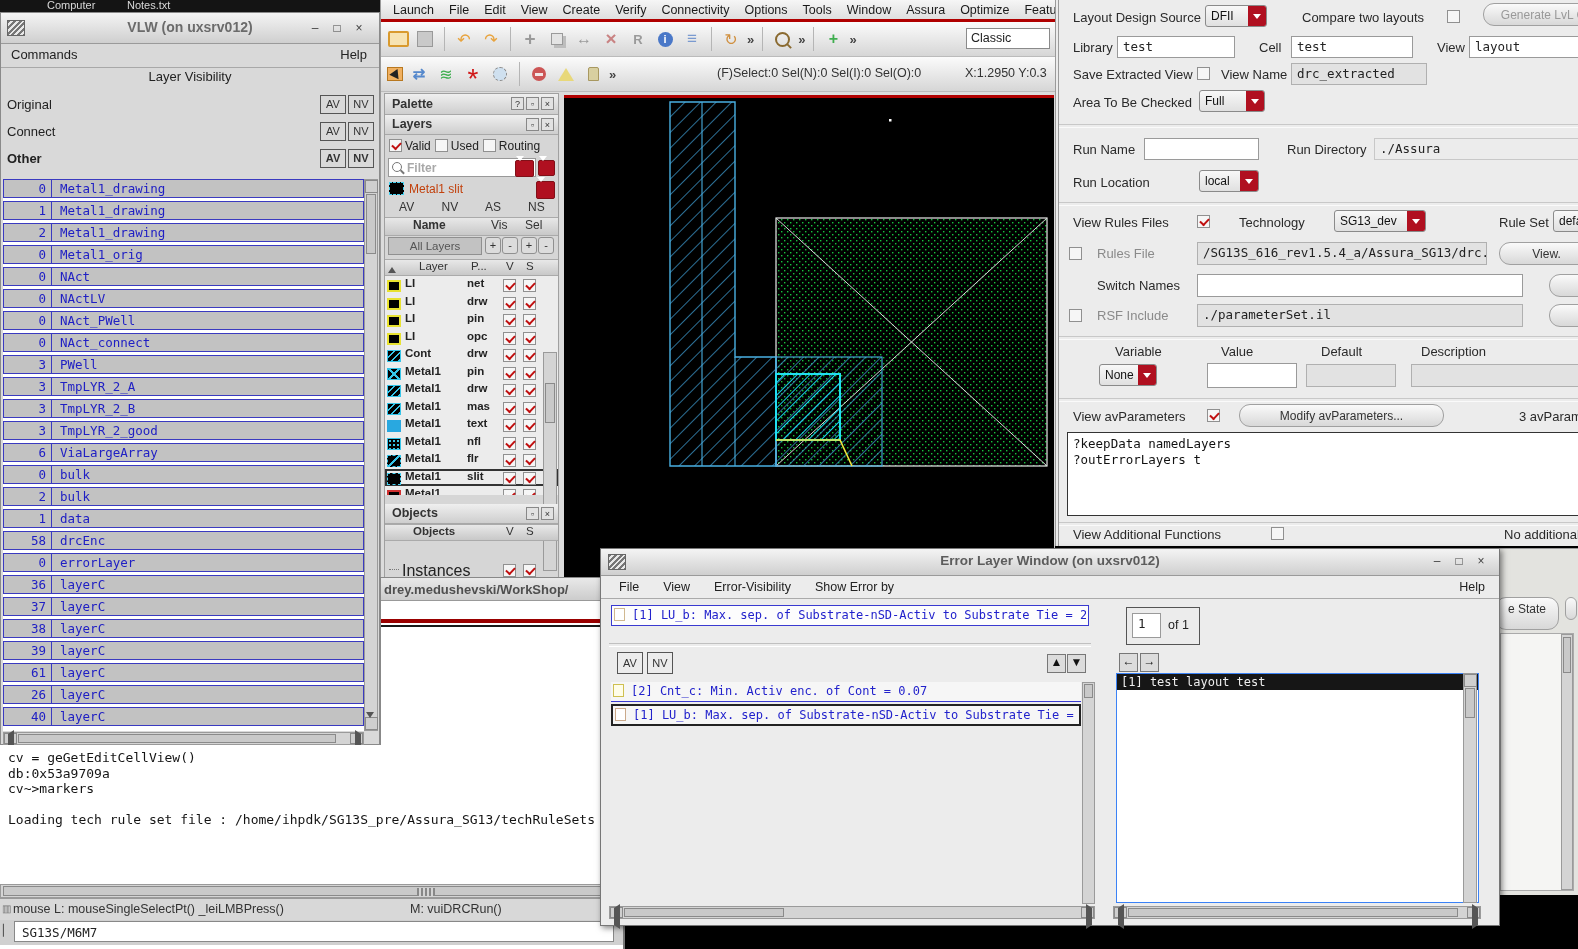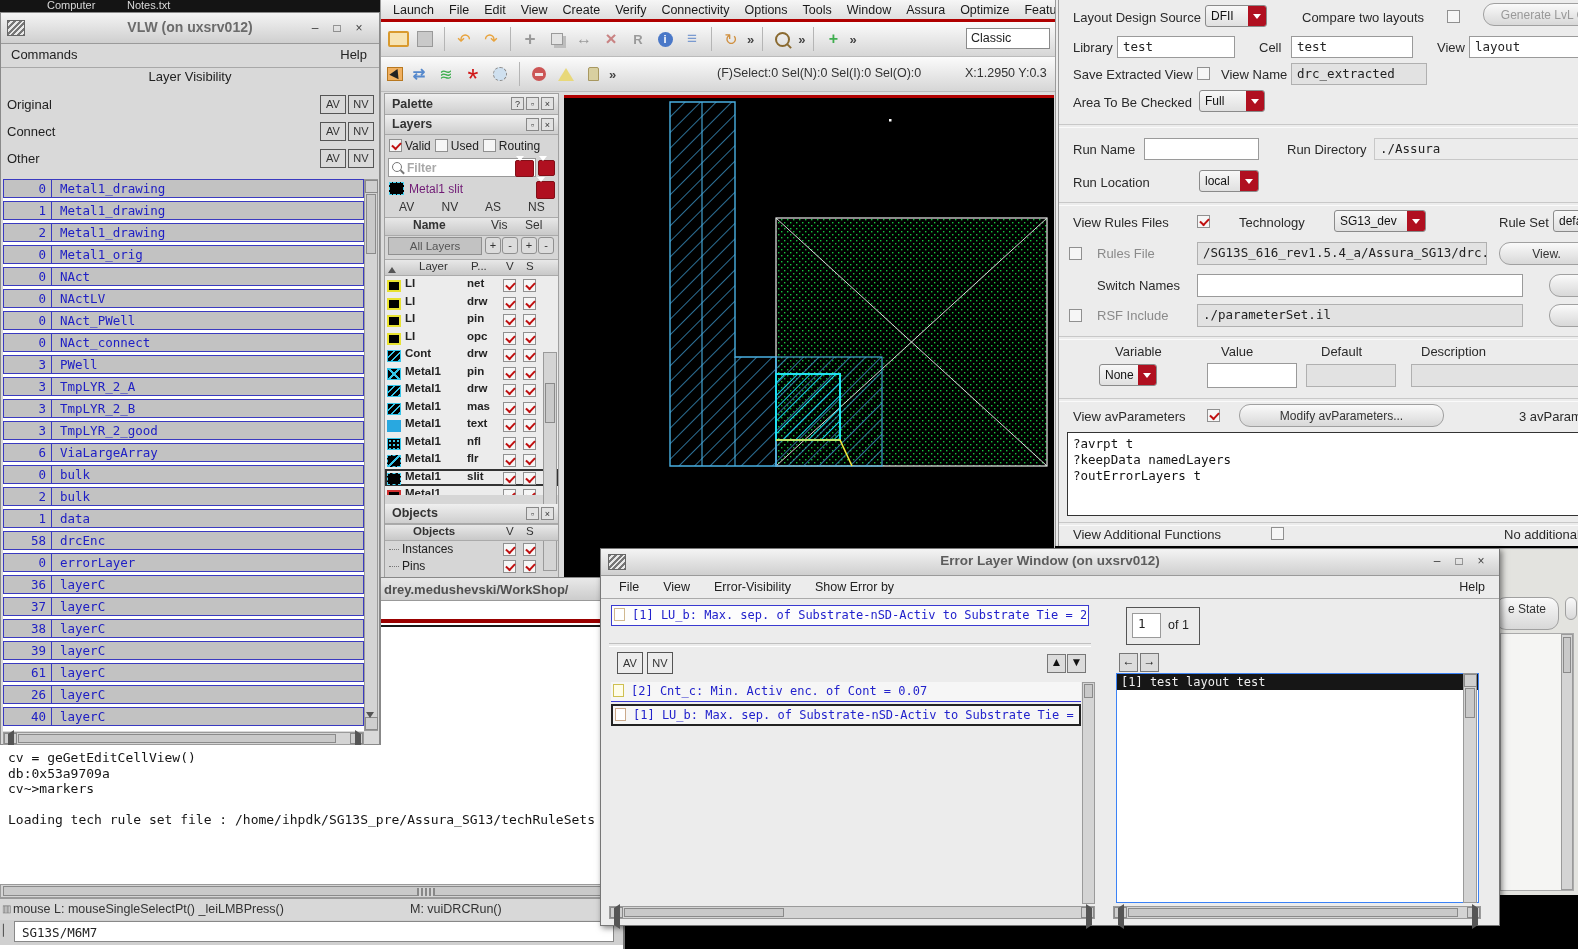--- a/index.html
+++ b/index.html
@@ -93,21 +93,21 @@
   .filt.unchecked .chk::after{display:none;}
   .filter-row{position:relative;height:23px;}
   .filter-box{position:absolute;left:3px;top:2px;width:148px;height:19px;background:#fff;border:1px solid #999;box-sizing:border-box;}
   .filter-ph{position:absolute;left:18px;top:2px;color:#a8a8a8;font-weight:bold;font-size:12px;}
   .mag{position:absolute;left:3px;top:3px;width:8px;height:8px;border:1.5px solid #777;border-radius:50%;}
   .mag::after{content:"";position:absolute;width:5px;height:1.5px;background:#777;transform:rotate(45deg);right:-4px;bottom:-1px;}
   .red-arr{background:#b01020;border:1px solid #801018;border-radius:2px;}
   .red-arr .tri{width:0;height:0;border-left:4px solid transparent;border-right:4px solid transparent;border-top:5px solid #fff;margin:5px auto 0;}
   .curlayer{position:relative;height:21px;}
   .swatch{display:inline-block;width:14px;height:12px;box-sizing:border-box;}
-  .cl-name{position:absolute;left:24px;top:3px;font-size:12px;color:#701a75;}
+  .cl-name{position:absolute;left:24px;top:3px;font-size:12px;color:#c2410c;}
   .avnv{display:flex;height:17px;font-size:12px;color:#333;}
   .avnv span{flex:1;text-align:center;}
   .nmhdr{position:relative;height:17px;background:linear-gradient(#e8e8e8,#c8c8c8);border-top:1px solid #aaa;border-bottom:1px solid #aaa;font-size:12px;color:#333;}
   .alllayers{position:relative;height:19px;}
   .al-btn{position:absolute;left:3px;top:1px;width:92px;height:16px;background:#c2c2c2;border:1px solid #909090;color:#555;font-size:11.5px;text-align:center;line-height:16px;}
   .mini-btn{position:absolute;top:1px;width:14px;height:15px;border:1px solid #909090;background:#dcdcdc;border-radius:3px;font-size:11px;line-height:14px;text-align:center;color:#333;}
   .lt-hd{position:relative;height:15px;background:linear-gradient(#e8e8e8,#c8c8c8);border-top:1px solid #aaa;border-bottom:1px solid #aaa;font-size:11.5px;color:#333;}
   .lt-rows{position:relative;height:219px;background:#e8e8e8;overflow:hidden;font-weight:bold;}
   .pal-row{position:relative;height:17.5px;background:#ececec;}
   .pal-row.selected{outline:2px solid #333;outline-offset:-2px;}
@@ -119,21 +119,21 @@
   .sw-li .swatch{background:#000;border:2px solid #e8e230;}
   .sw-hatch .swatch{background:#000 repeating-linear-gradient(135deg,rgba(0,0,0,0) 0 4px,#35c4e8 4px 5px);border:1px solid #35c4e8;}
   .sw-cross .swatch{background-color:#000;border:1px solid #35c4e8;
     background-image:linear-gradient(45deg,transparent 44%,#35c4e8 44% 56%,transparent 56%),linear-gradient(-45deg,transparent 44%,#35c4e8 44% 56%,transparent 56%);}
   .sw-solid .swatch{background:#29a8e0;border:1px solid #29a8e0;}
   .sw-dots .swatch{background:#000;border:1px solid #35c4e8;background-image:radial-gradient(#35c4e8 1px,transparent 1.2px);background-size:4px 4px;}
   .sw-dash .swatch{background:#000 linear-gradient(135deg,transparent 45%,#35c4e8 45% 55%,transparent 55%);border:1.5px dashed #35c4e8;}
   .sw-slit .swatch{background:#000;border:1.5px dashed #45d0f0;}
   .sw-red .swatch{background:#000;border:2px solid #d03030;}
   .objects-area{position:relative;margin-top:9px;}
-  .obj-row{position:relative;height:17px;font-size:12px;color:#222;}
+  .obj-row{position:relative;height:17px;font-size:16px;color:#222;margin-top:20px;}
   .obj-tree{position:absolute;left:4px;top:8px;width:10px;border-bottom:1px dotted #777;}
   .obj-lbl{position:absolute;left:17px;top:1px;}
   .obj-v{position:absolute;left:118px;top:2px;}
   .obj-s{position:absolute;left:138px;top:2px;}
 
   
   .canvas{left:183px;top:95px;width:490px;height:485px;background:#000;border-top:3px solid #b00000;box-sizing:border-box;}
 
   
   .workshop{left:380px;top:577px;width:610px;height:318px;background:#fff;border:1px solid #888;box-sizing:border-box;}
@@ -536,21 +536,21 @@
   <div class="abs v-visrow" style="top: 80px;">
       <span style="position:absolute;left:6px;top:4px">Original</span>
       <span class="vbtn" style="left:319px">AV</span>
       <span class="vbtn" style="left:347px">NV</span>
     </div>
       <div class="abs v-visrow" style="top: 107px;">
       <span style="position:absolute;left:6px;top:4px">Connect</span>
       <span class="vbtn" style="left:319px">AV</span>
       <span class="vbtn" style="left:347px">NV</span>
     </div>
-      <div class="abs v-visrow" style="top: 134px;">
+      <div class="abs v-visrow" style="top: 134px; font-weight: bold;">
       <span style="position:absolute;left:6px;top:4px">Other</span>
       <span class="vbtn" style="left:319px">AV</span>
       <span class="vbtn" style="left:347px">NV</span>
     </div>
     </div>
   <div class="abs v-list">
 
   <div class="vlw-row">
       <span class="vlw-num">0</span>
       <span class="vlw-name">Metal1_drawing</span>
@@ -781,21 +781,20 @@
   <span class="field dis" style="left:352px;top:364px;width:171px;height:23px"></span>
 
   <div class="fsep" style="top:398px"></div>
 
   <span class="fl" style="left:14px;top:409px">View avParameters</span>
   <span class="chk checked" style="position:absolute;left:148px;top:409px"></span>
   <span class="pill" style="position:absolute;left:180px;top:404px;width:205px;height:23px;line-height:23px">Modify avParameters...</span>
   <span class="fl" style="left:460px;top:409px">3 avParame</span>
   <div class="avbox mono">
 
-  <div>?avrpt t</div>
       <div>?keepData namedLayers</div>
       <div>?outErrorLayers t</div>
     </div>
 
   <div class="fsep" style="top:522px"></div>
   <span class="fl" style="left:14px;top:527px">View Additional Functions</span>
   <span class="chk" style="position:absolute;left:212px;top:527px"></span>
   <span class="fl" style="left:445px;top:527px">No additional funct</span>
 </div>
 

